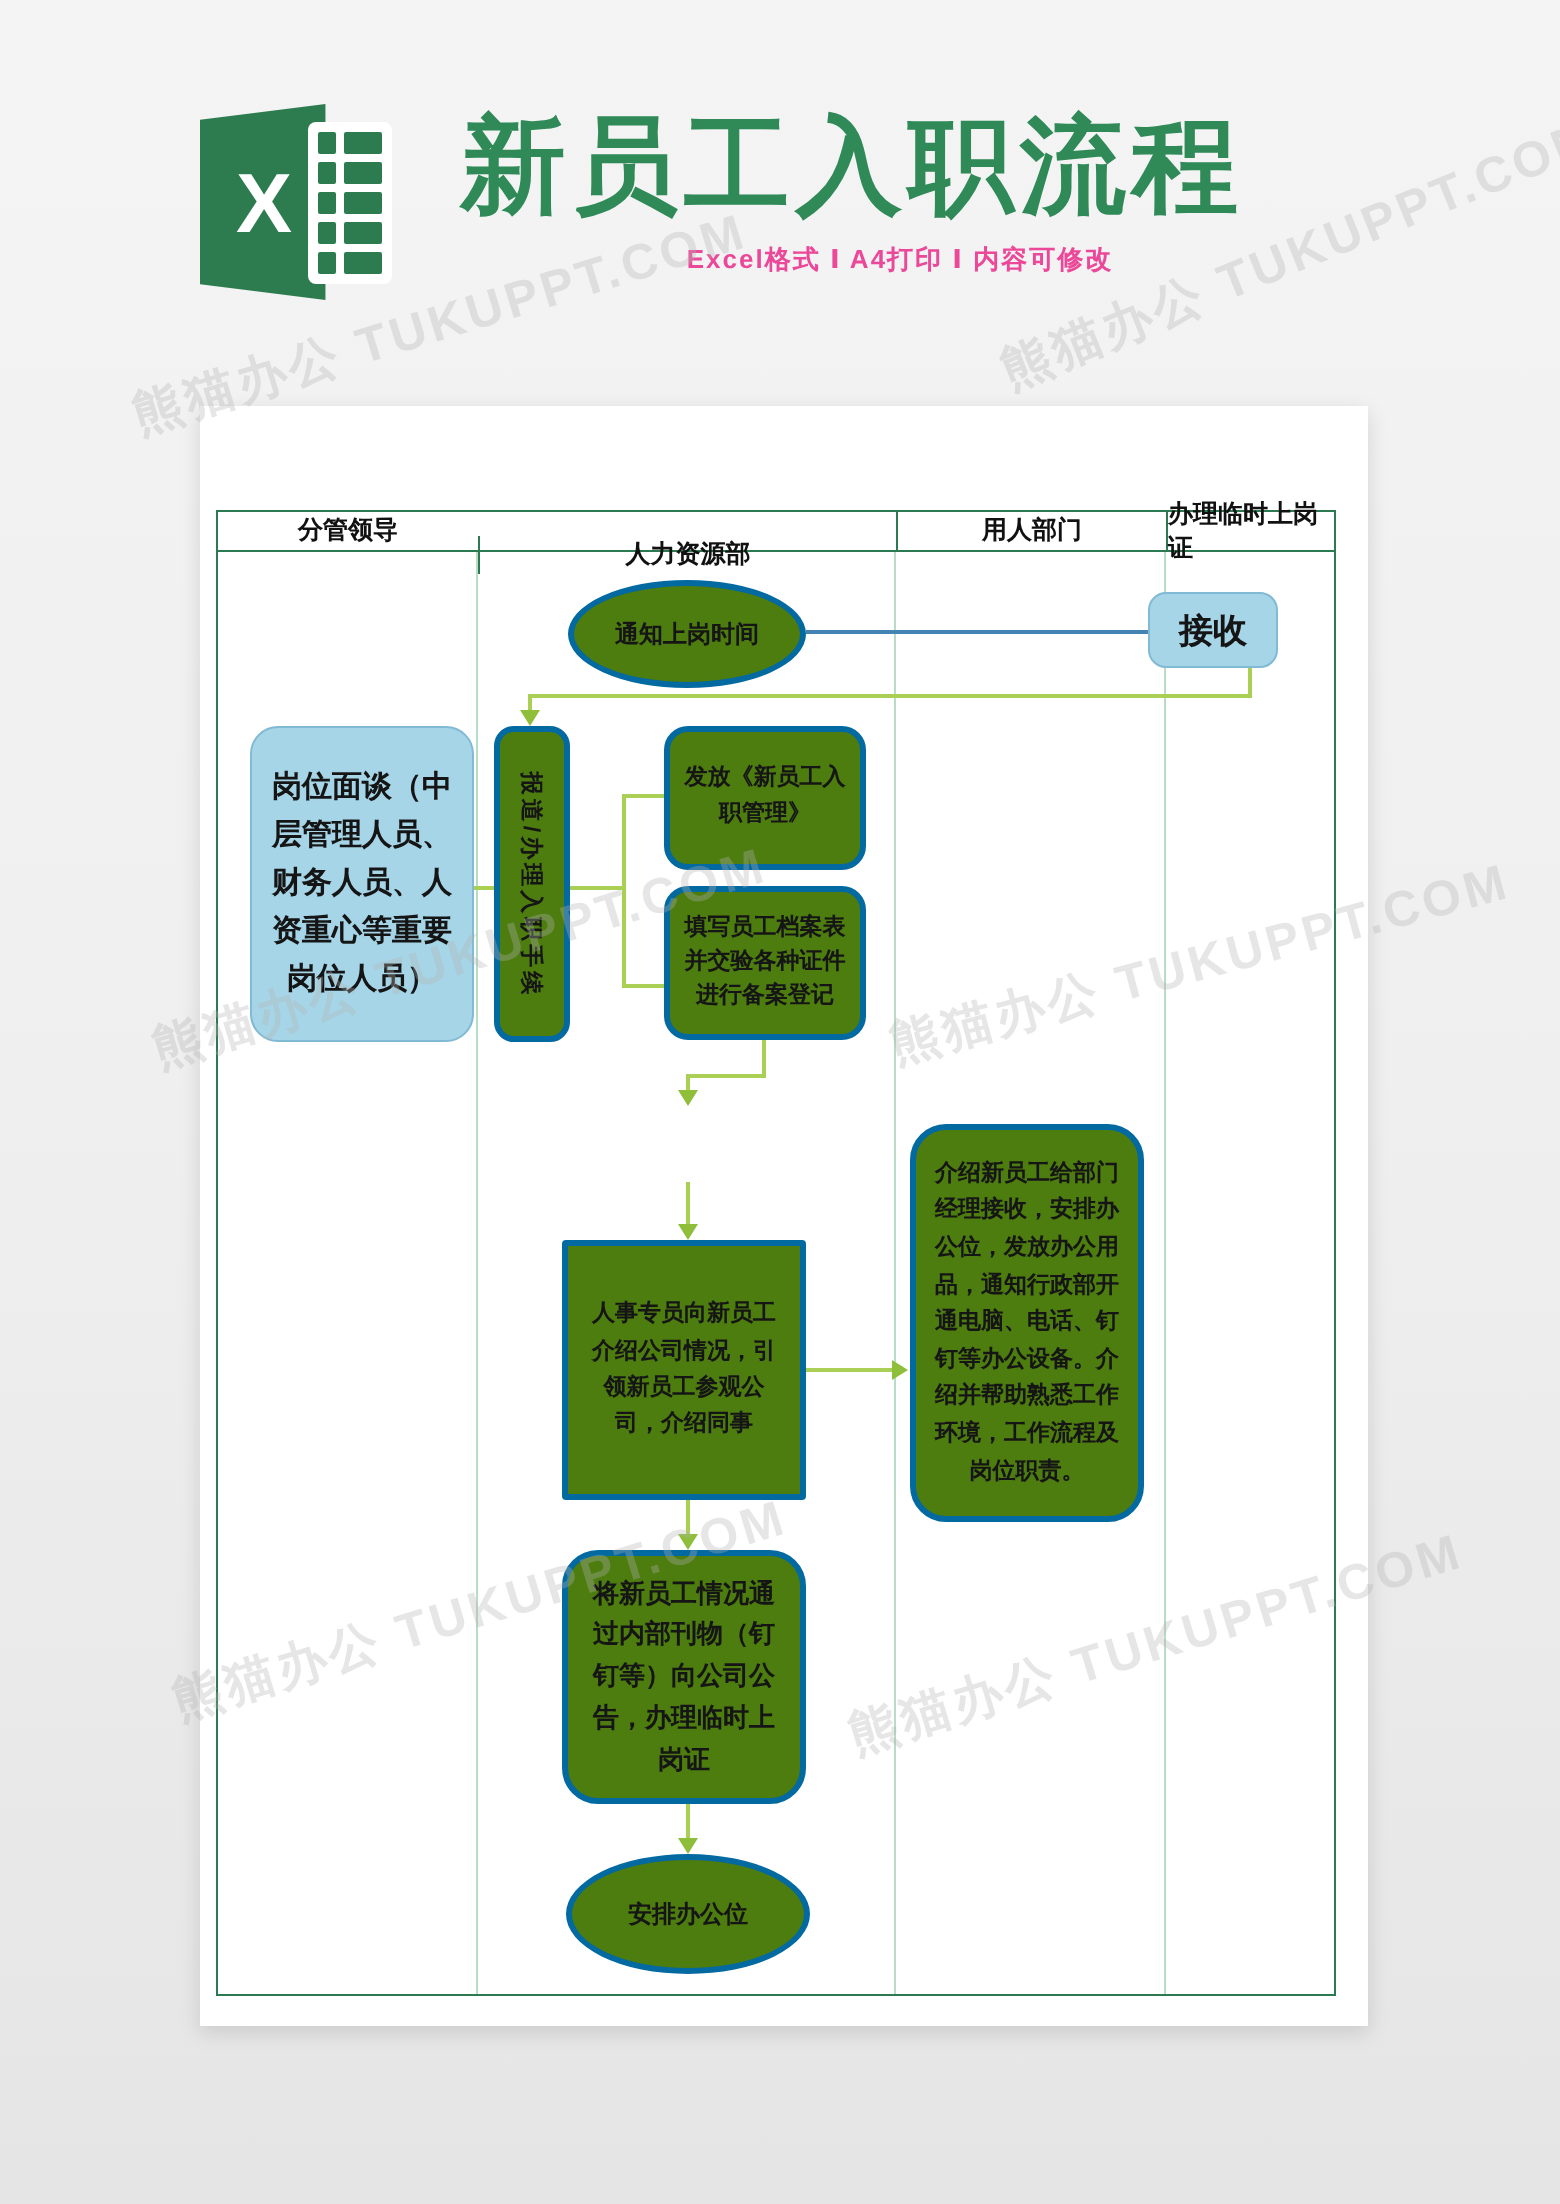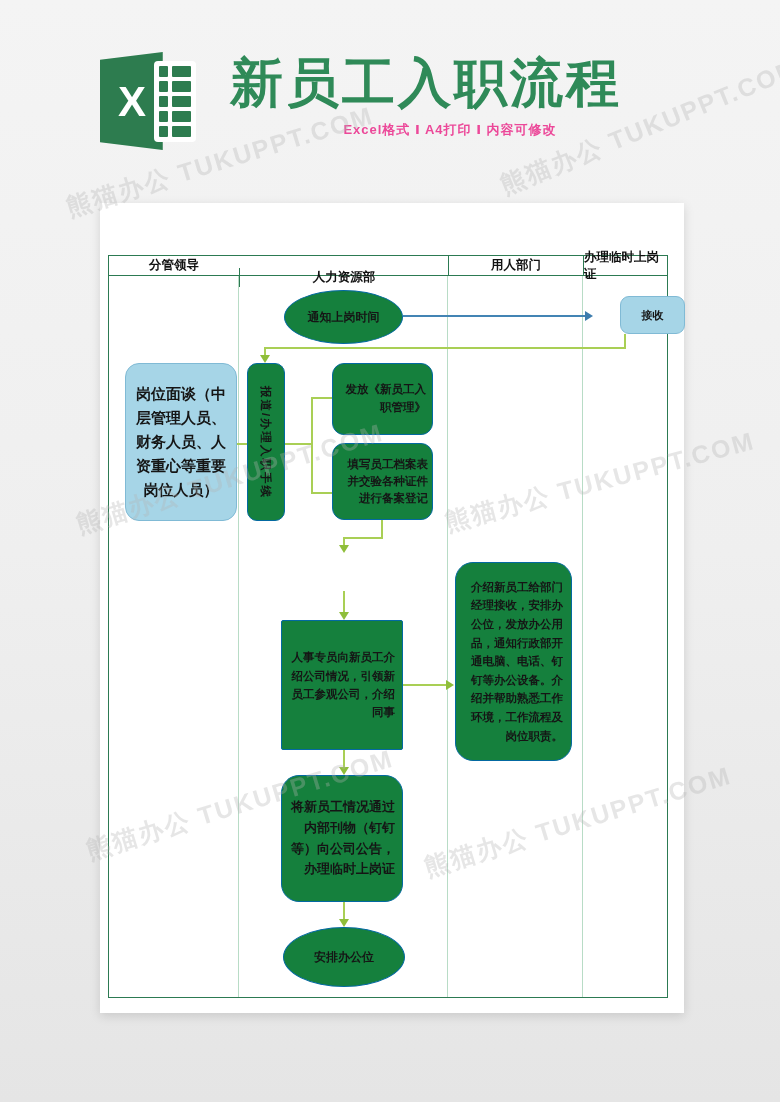--- a/index.html
+++ b/index.html
@@ -46,26 +46,26 @@
     justify-content:center; font-size:12.5px; font-weight:bold; color:#111; }
   .tbl-head .cell + .cell { border-left:1.5px solid #2c7a52; }
   .c1 { width:130px; } .c2 { width:209px;margin-top:12px; } .c3 { width:135px; } .c4 { flex:1; }
   .vline { position:absolute; top:20px; bottom:0; width:1px; background:#b8dcc6; }
   .vl1 { left:129px; } .vl2 { left:338px; } .vl3 { left:473px; }
 
   
   .node { position:absolute; display:flex; align-items:center;
     justify-content:center; text-align:center; font-weight:bold; color:#151515;
     z-index:2; }
-  .teal { background:#15803d; border:1px solid #0369a1;text-align:right; }
+  .teal { background:#4d7c0f; border:3px solid #0369a1; }
   .blue { background:#a6d5e7; border:1px solid #80bad5; }
   .ell  { border-radius:50%; }
 
   .n-notify   { left:184px; top:87px;  width:119px; height:54px; font-size:12px; }
-  .n-receive  { left:520px; top:93px;  width:65px;  height:38px; font-size:11px; border-radius:9px; }
+  .n-receive  { left:474px; top:93px;  width:65px;  height:38px; font-size:17px; border-radius:9px; }
   .n-interview{ left:25px;  top:160px; width:112px;  height:158px; font-size:15px; line-height:1.6; border-radius:14px; padding:4px 5px; }
   .n-register { left:147px; top:160px; width:38px;  height:158px; border-radius:10px; }
   .n-register span { transform:rotate(90deg); white-space:nowrap; font-size:11.5px;
     letter-spacing:2px; font-weight:bold; }
   .n-issue    { left:232px; top:160px; width:101px; height:72px; font-size:11.5px; line-height:1.55; border-radius:12px; padding:2px 6px; }
   .n-fill     { left:232px; top:240px; width:101px; height:77px; font-size:11.5px; line-height:1.5; border-radius:12px; padding:2px 4px; }
   .n-finger   { left:170px; top:350px; width:148px; height:38px; font-size:11.5px; border-radius:10px; }
   .n-introco  { left:181px; top:417px; width:122px; height:130px; font-size:11.5px; line-height:1.6; border-radius:2px; padding:4px 7px; }
   .n-dept     { left:355px; top:359px; width:117px; height:199px; font-size:11.5px; line-height:1.62; border-radius:18px; padding:6px 8px; }
   .n-announce { left:181px; top:572px; width:122px; height:127px; font-size:13px; line-height:1.6; border-radius:18px; padding:1px 7px; }

